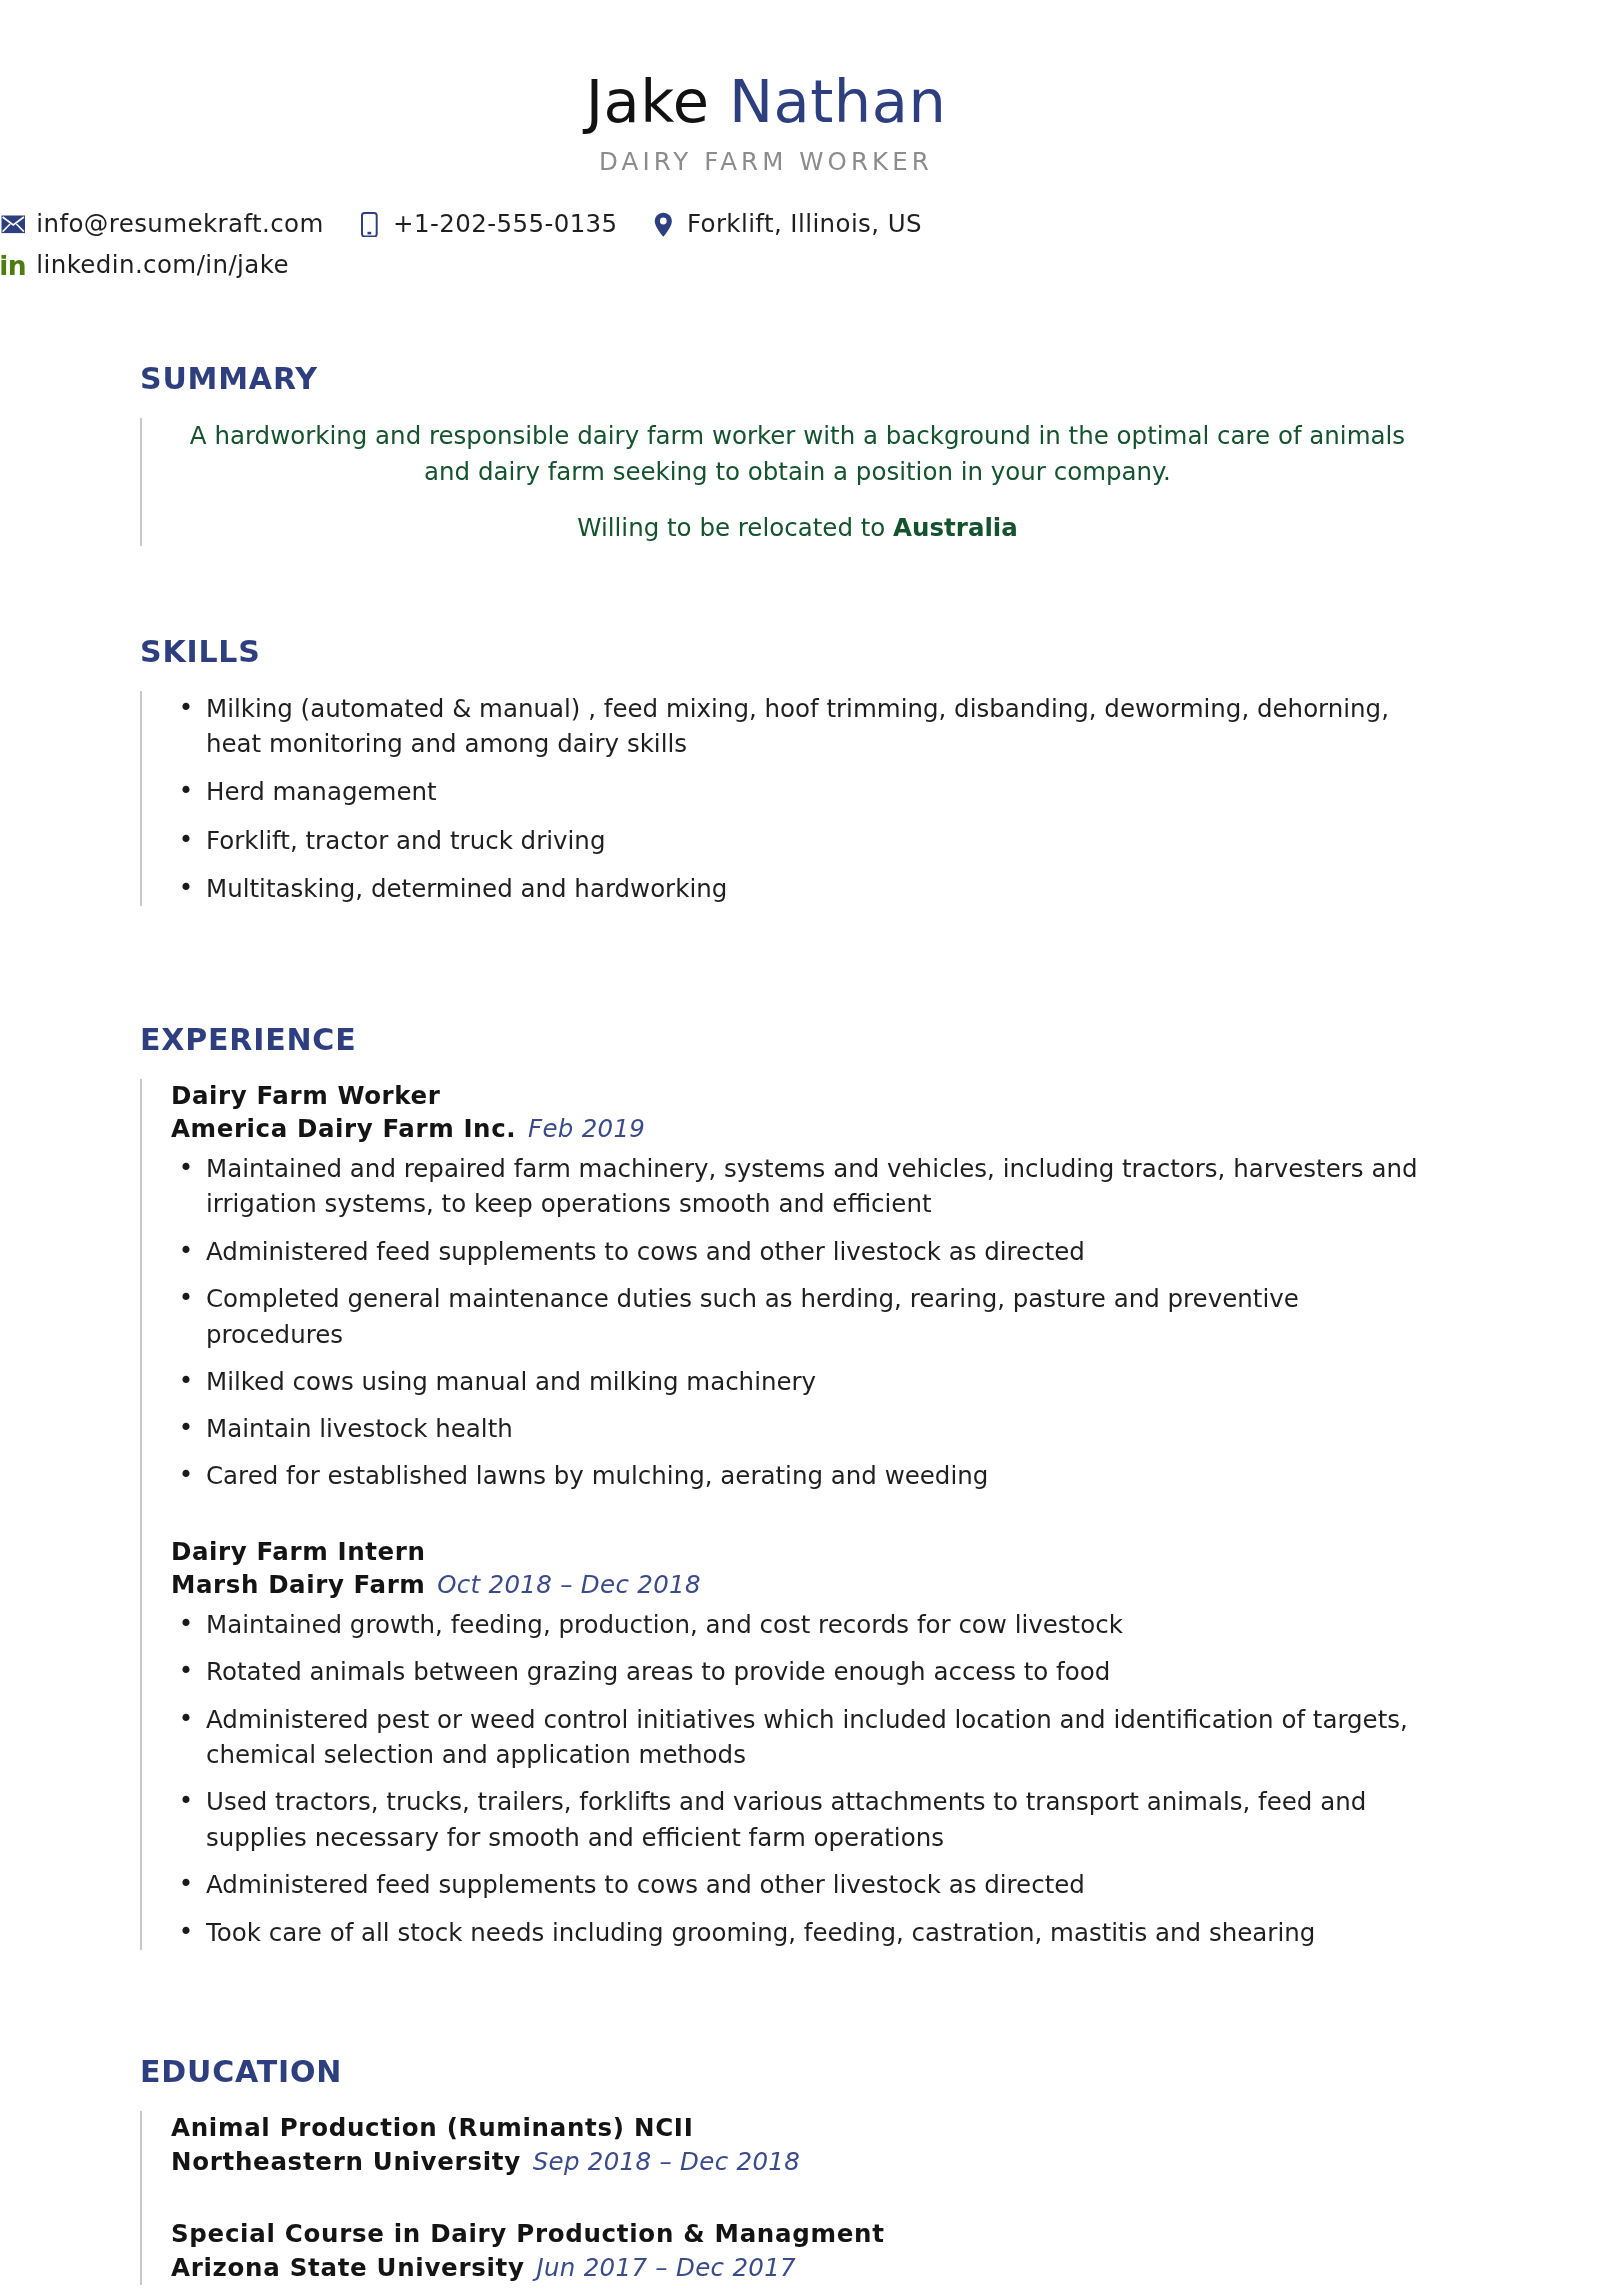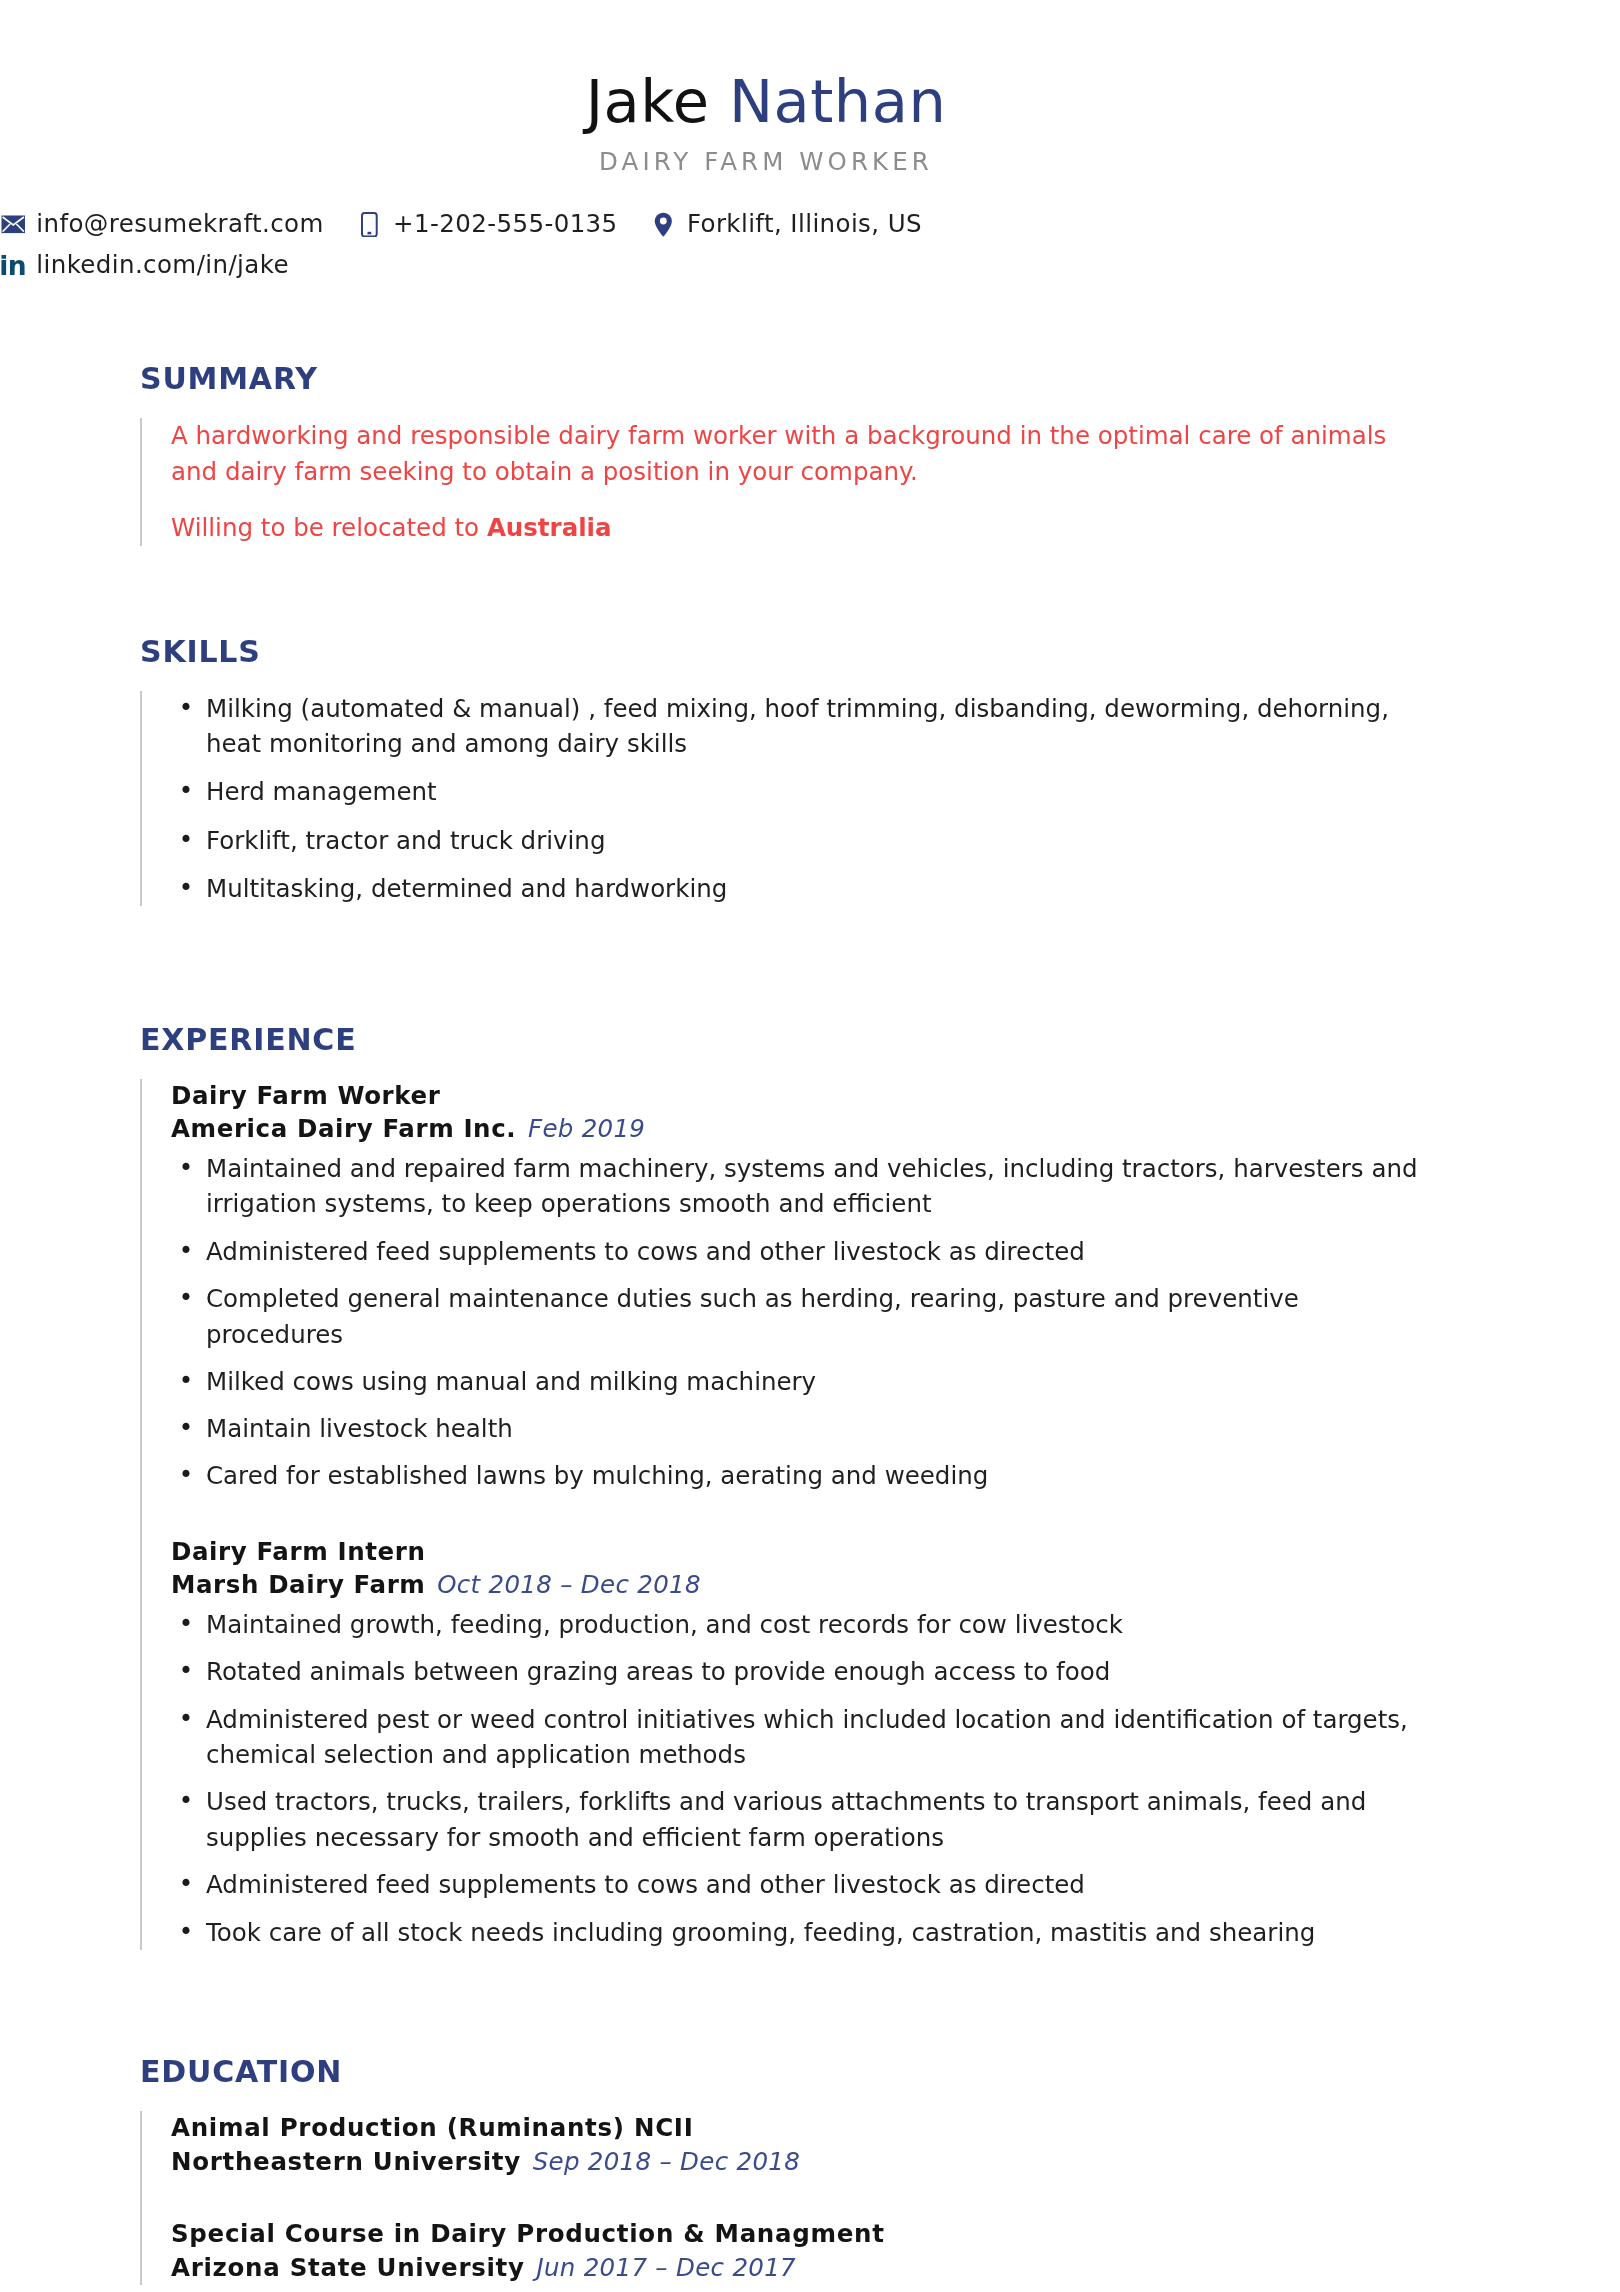--- a/index.html
+++ b/index.html
@@ -72,21 +72,21 @@
     align-items: center;
     justify-content: center;
     width: 25.5px;
     height: 27.4px;
     flex: 0 0 auto;
   }
   .li-mark {
     font-family: "DejaVu Sans", sans-serif;
     font-weight: 700;
     font-size: 26.5px;
-    color: #0c4a6e;
+    color: #4d7c0f;
     letter-spacing: -0.5px;
     line-height: 1;
     position: relative;
     top: 1px;
   }
 
   
   .section {
     padding-left: 140px;
     padding-right: 108px;
@@ -104,23 +104,23 @@
   }
 
   .sec-summary { margin-top: 82px; }
   .sec-skills  { margin-top: 88px; }
   .sec-exp     { margin-top: 116px; }
   .sec-edu     { margin-top: 104px; }
 
   .para {
     font-size: 24.5px;
     line-height: 1.48;
-    color: #ef4444;
+    color: #14532d;
     margin: 0 0 19.6px 0;
-    text-align: left;
+    text-align: center;
   }
   .para:last-child { margin-bottom: 0; }
   .para b { font-weight: 700; }
 
   
   ul.bullets {
     list-style: none;
     margin: 0;
     padding: 0;
   }

